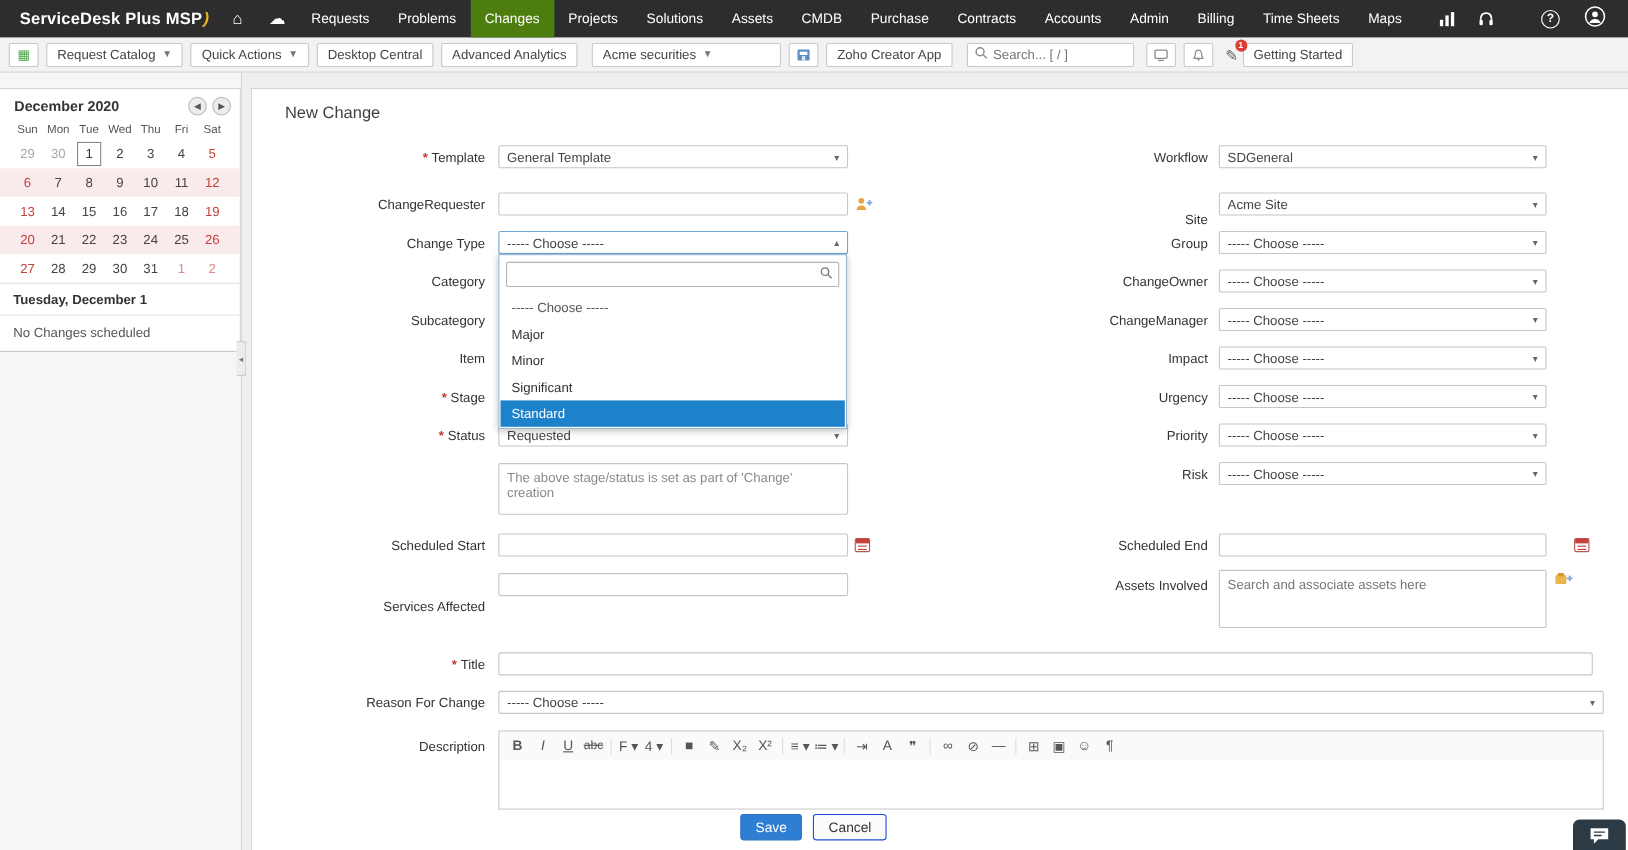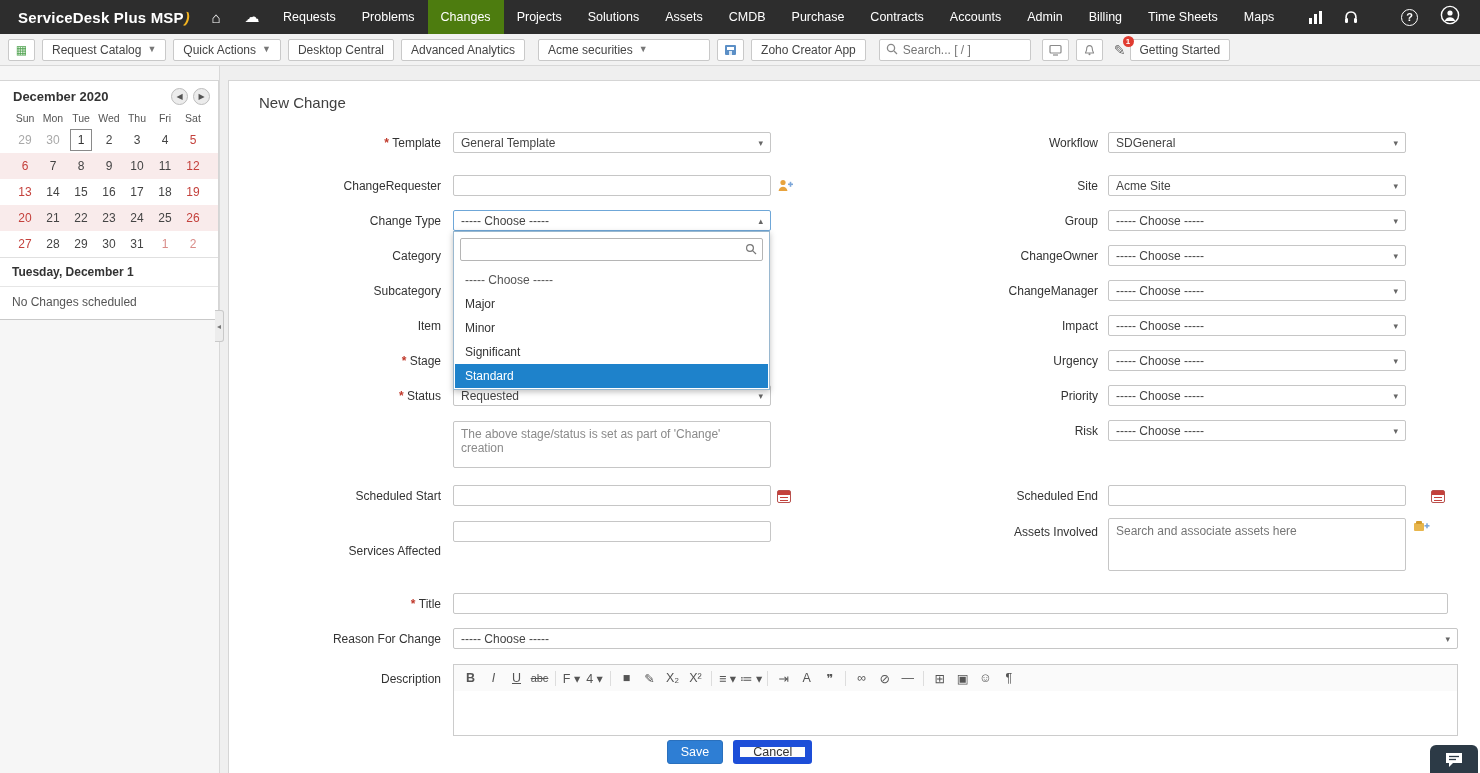--- a/index.html
+++ b/index.html
@@ -79,21 +79,21 @@
 
   
   .editor-toolbar{position:absolute;left:224px;top:583px;width:1005px;height:28px;background:#fafafa;border:1px solid #cccccc;display:flex;align-items:center;padding:0 6px;gap:2px}
   .ed-ico{min-width:21px;height:22px;display:flex;align-items:center;justify-content:center;font-size:12.5px;color:#555;cursor:pointer;border-radius:2px}
   .ed-ico.b{font-weight:700}.ed-ico.i{font-style:italic}.ed-ico.u{text-decoration:underline}.ed-ico.s{text-decoration:line-through;font-size:11px}
   .ed-sep{width:1px;height:15px;background:#ddd;margin:0 3px}
   .editor-body{position:absolute;left:224px;top:610px;width:1005px;height:45px;background:#fff;border:1px solid #ccc;border-top:none;cursor:text}
   .btn-row{position:absolute;left:0;right:230px;top:659px;display:flex;justify-content:center;gap:10px}
   .btn{height:24px;border-radius:3px;font-size:12.5px;display:flex;align-items:center;padding:0 13px;cursor:pointer}
   .btn-save{background:#2e7ed4;border:1px solid #2a70bd;color:#fff}
-  .btn-cancel{background:#fcfcfc;border:7px solid #1d4ed8;color:#333}
+  .btn-cancel{background:#fcfcfc;border:1px solid #1d4ed8;color:#333}
 
   
   .chat-fab{position:absolute;right:2px;bottom:0;width:48px;height:28px;background:#2c3a46;border-radius:6px 6px 0 0;display:flex;align-items:center;justify-content:center;cursor:pointer;z-index:70}
 
   
   .mini-cal{display:inline-block;width:14px;height:13px;border:1px solid #b9514d;border-radius:2px;background:#fff;position:relative}
   .mini-cal::before{content:"";position:absolute;top:0;left:0;right:0;height:4px;background:#c4413c}
   .mini-cal::after{content:"";position:absolute;left:2px;right:2px;top:6px;height:1px;background:#c4413c;box-shadow:0 3px 0 #c4413c}
 </style>
 </head>
@@ -347,21 +347,21 @@
           </div>
       </div>
 
       
       <div class="lbl lbl-r" style="top:51px"><span>Workflow</span></div>
       <div class="field fld-r" style="top:51px">
           <span class="fval">SDGeneral</span>
           <span class="sel-caret">▾</span>
         </div>
 
-      <div class="lbl lbl-r" style="top:94px"><span>Site</span></div>
+      <div class="lbl lbl-r" style="top:108px"><span>Site</span></div>
       <div class="field fld-r" style="top:94px">
           <span class="fval">Acme Site</span>
           <span class="sel-caret">▾</span>
         </div>
 
       <div class="lbl lbl-r" style="top:129px"><span>Group</span></div>
       <div class="field fld-r" style="top:129px">
           <span class="fval">----- Choose -----</span>
           <span class="sel-caret">▾</span>
         </div>

